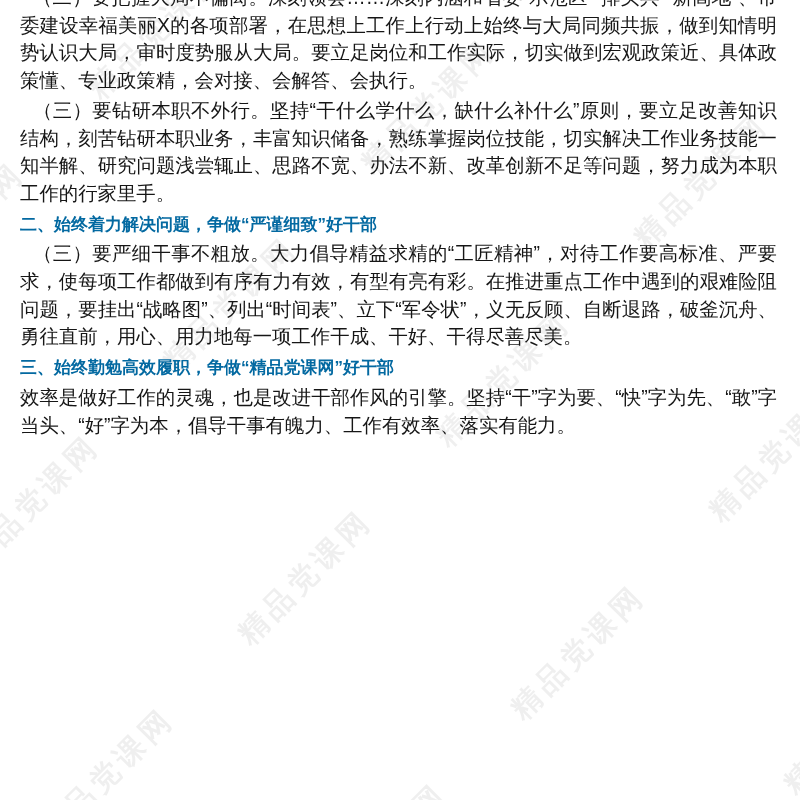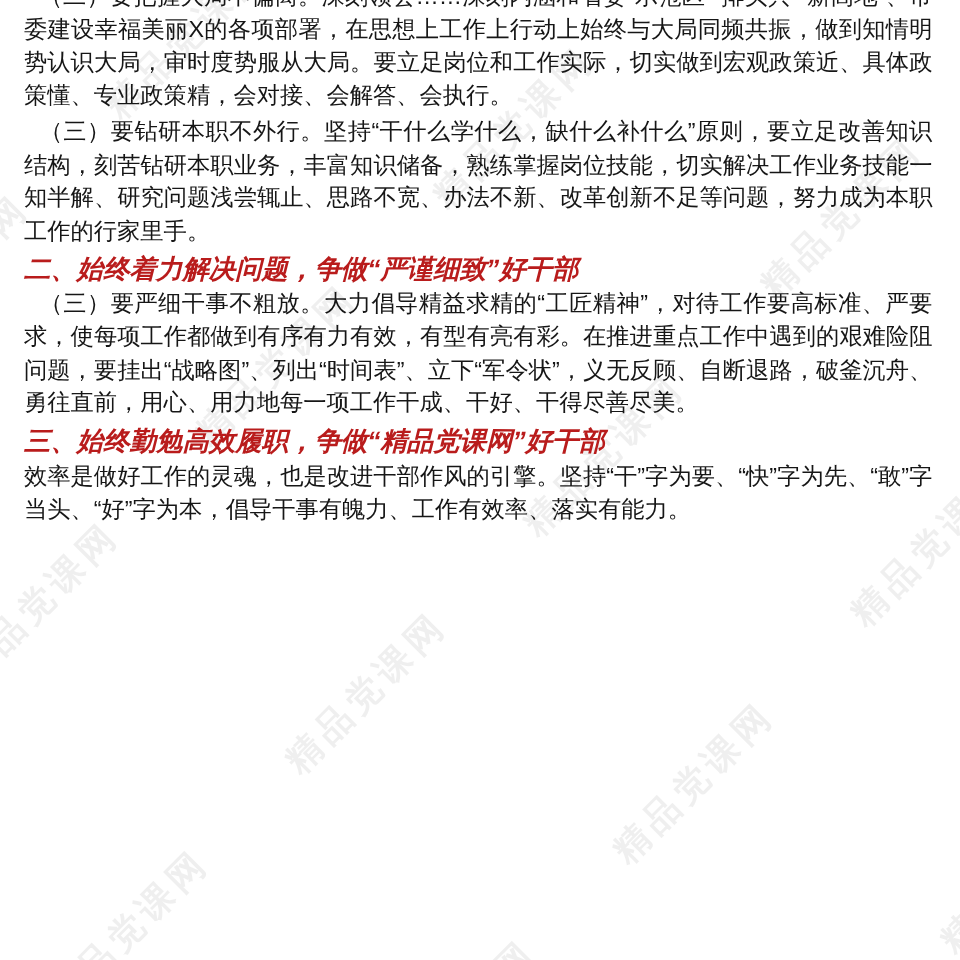--- a/index.html
+++ b/index.html
@@ -51,26 +51,25 @@
     margin: 0 0 2px 0;
     font-size: 19.4px;
     line-height: 27.7px;
     color: #161616;
     text-align: justify;
     word-break: break-all;
   }
   .para.indent { text-indent: 13px; }
   .heading {
     margin: 3px 0 2px 0;
-    font-size: 22px;
+    font-size: 17px;
     line-height: 27.7px;
-    color: #b91c1c;
+    color: #0369a1;
     font-weight: bold;
     text-align: left;
-    font-style: italic;
   }
 </style>
 </head>
 <body>
 
 <div class="viewport">
   <div class="wm-layer" style="opacity: 1;">
       <div class="wm-line" style="color: rgb(0, 0, 0); opacity: 0.06;">精品党课网　　　精品党课网　　　精品党课网　　　精品党课网　　　精品党课网　　　精品党课网</div>
       <div class="wm-line offset" style="color: rgb(0, 0, 0); opacity: 0.06;">精品党课网　　　精品党课网　　　精品党课网　　　精品党课网　　　精品党课网　　　精品党课网</div>
       <div class="wm-line" style="color: rgb(0, 0, 0); opacity: 0.06;">精品党课网　　　精品党课网　　　精品党课网　　　精品党课网　　　精品党课网　　　精品党课网</div>

